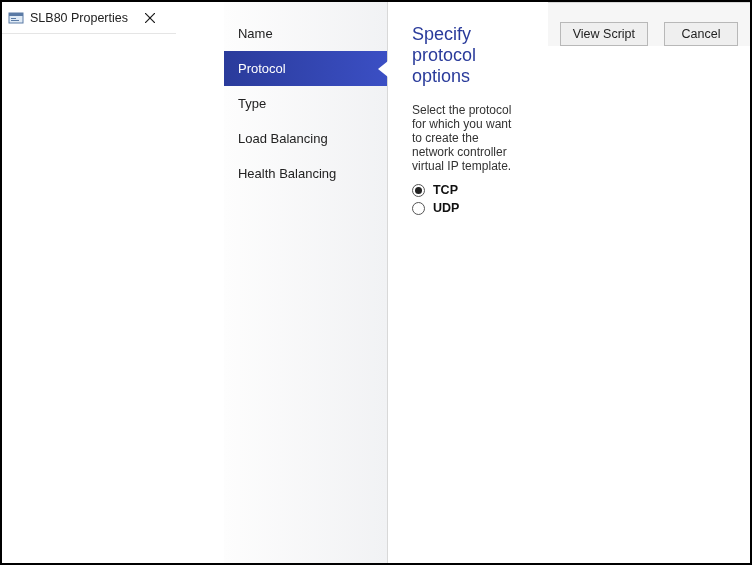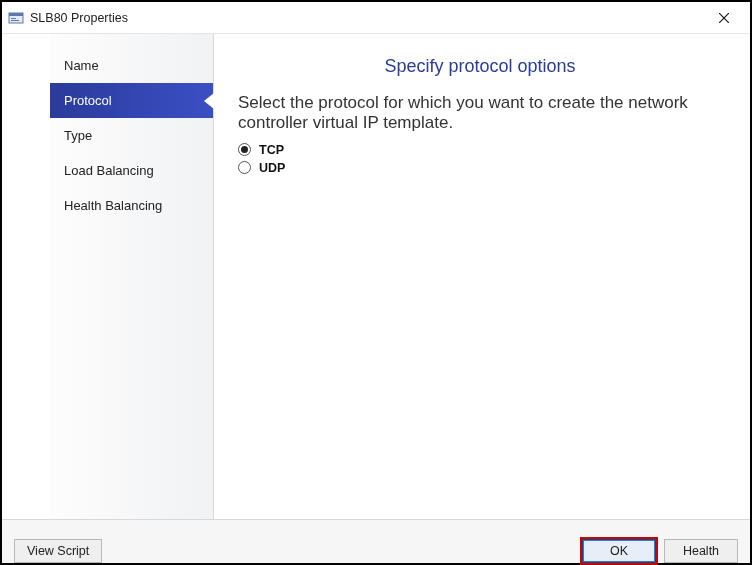--- a/index.html
+++ b/index.html
@@ -8,21 +8,21 @@
     font-family: "Segoe UI", Tahoma, sans-serif;
     font-size: 13px;
     color: #1a1a1a;
     background: #fff;
   }
   .window {
     width: 752px;
     height: 565px;
     border: 2px solid #000;
     display: flex;
-    flex-direction: column;
+    flex-direction: row;
     background: #fff;
   }
   .titlebar {
     height: 32px;
     display: flex;
     align-items: center;
     padding: 0 4px 0 6px;
     border-bottom: 1px solid #e5e5e5;
     background: #fff;
   }
@@ -84,29 +84,29 @@
     flex: 1;
     padding: 22px 28px 10px 24px;
     overflow: auto;
     background: #fff;
   }
   .content h2 {
     margin: 0 0 16px 0;
     font-size: 18px;
     font-weight: 400;
     color: #2a3b9b;
-    text-align: center;
   }
   .content .desc {
-    font-size: 17px;
+    font-size: 12px;
     color: #333;
     margin-bottom: 10px;
   }
   .radio-row {
     display: flex;
+    align-items: center;
     gap: 8px;
     margin: 4px 0;
     font-size: 12.5px;
     cursor: pointer;
   }
   .radio-row .radio {
     width: 13px; height: 13px;
     border: 1px solid #555;
     border-radius: 50%;
     display: inline-flex;
@@ -206,17 +206,16 @@
         <span class="radio"></span>
         <span class="label">UDP</span>
       </div>
     </div>
 
   </div>
 
   <div class="footer">
     <button class="btn">View Script</button>
     <span class="spacer"></span>
-    <button class="btn primary-highlight">OK</button>
-    <button class="btn">Health</button>
+    <button class="btn">Cancel</button>
   </div>
 
 </div>
 
 </body></html>

